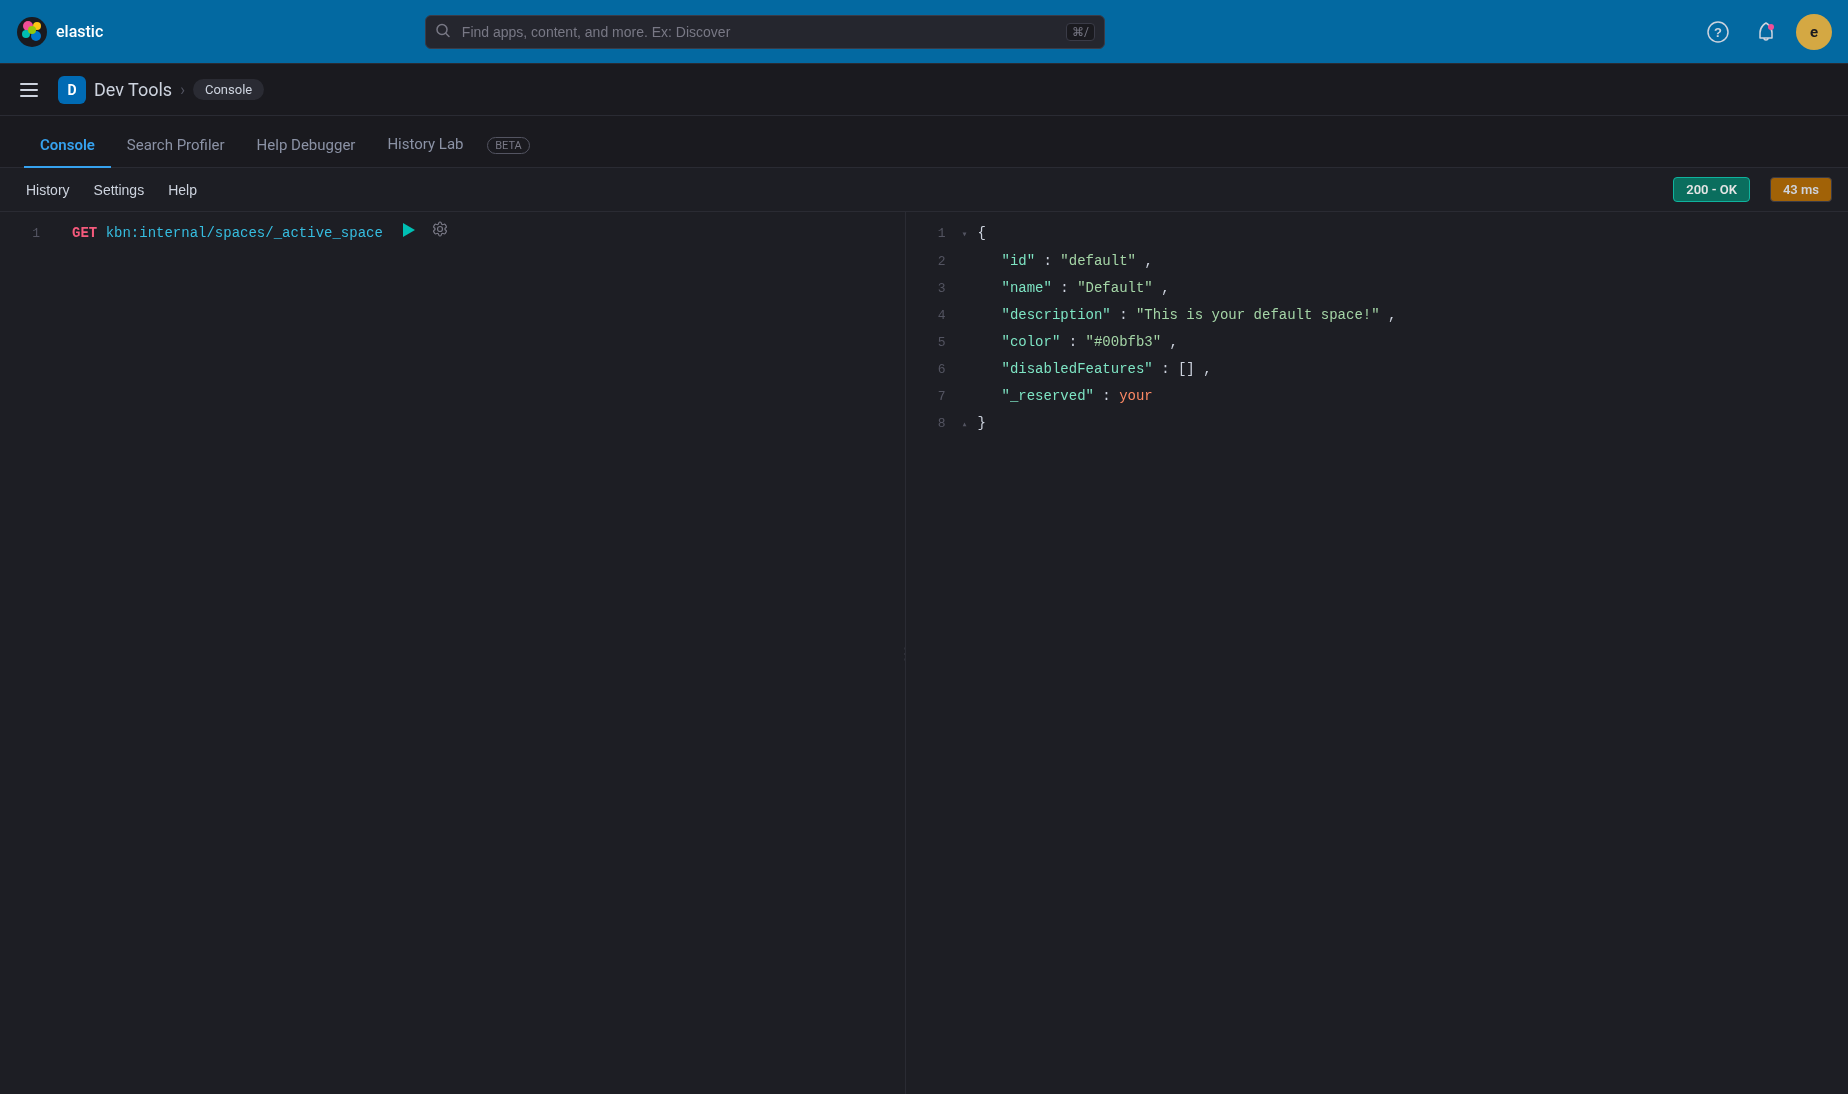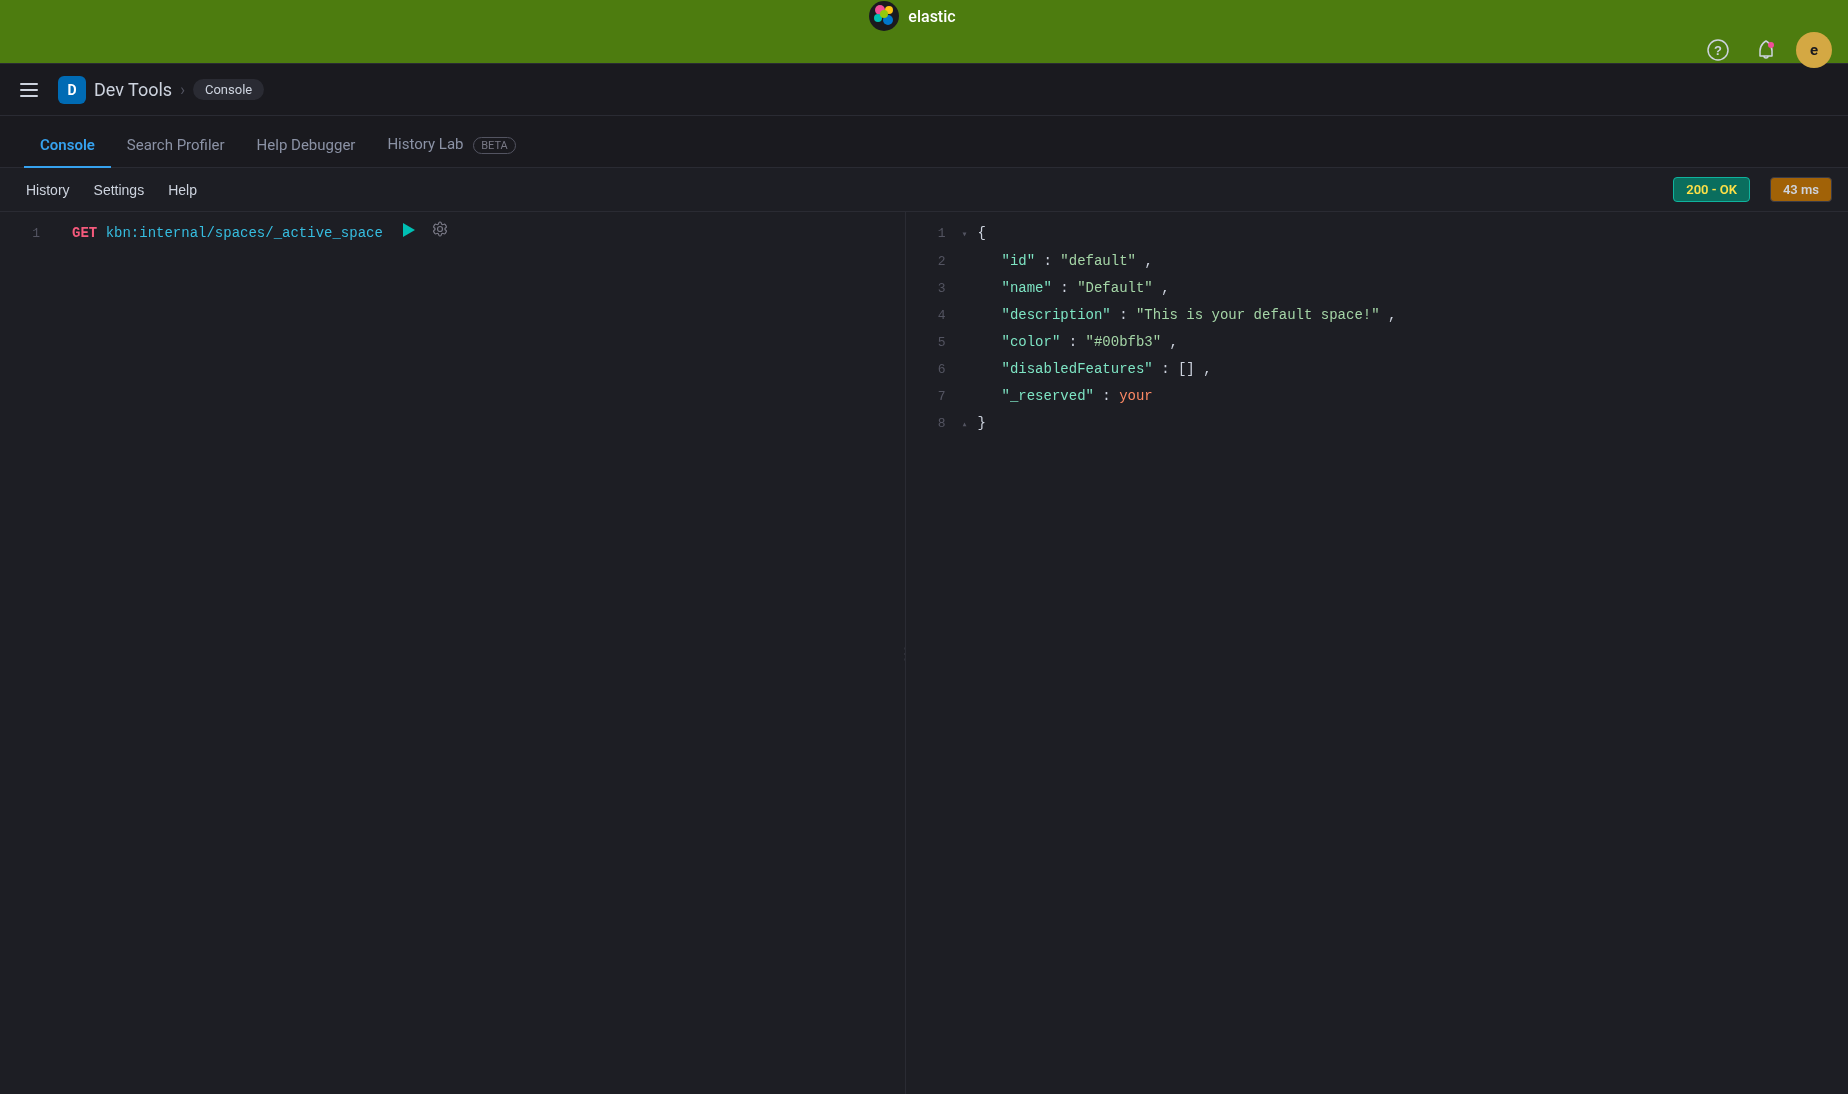--- a/index.html
+++ b/index.html
@@ -9,27 +9,26 @@
       color: #cdd3de;
       font-family: -apple-system, BlinkMacSystemFont, 'Segoe UI', Roboto, sans-serif;
       font-size: 14px;
       height: 1094px;
       width: 1848px;
       overflow: hidden;
     }
 
     
     .top-nav {
-      background: #4d7c0f;
+      background: #0369a1;
       height: 64px;
       display: flex;
       align-items: center;
       padding: 0 16px;
       border-bottom: 1px solid #2a2b33;
-      flex-direction: column;
     }
 
     .elastic-logo {
       display: flex;
       align-items: center;
       gap: 8px;
       margin-right: 24px;
     }
 
     .elastic-logo-mark {
@@ -209,21 +208,21 @@
     }
 
     .tab-beta {
       display: inline-block;
       background: #1a1a1f;
       border: 1px solid #535461;
       border-radius: 12px;
       padding: 1px 7px;
       font-size: 11px;
       color: #787885;
-      margin-left: 6px;
+      margin-left: 20px;
       vertical-align: middle;
     }
 
     
     .toolbar {
       background: #1d1e24;
       height: 44px;
       display: flex;
       align-items: center;
       padding: 0 16px;
@@ -250,21 +249,21 @@
     .toolbar-right {
       display: flex;
       align-items: center;
       gap: 8px;
     }
 
     .status-badge {
       background: #0a6e5e;
       border: 1px solid #0fb39e;
       border-radius: 4px;
-      color: #fde047;
+      color: #e5e5e5;
       font-size: 13px;
       font-weight: 600;
       padding: 4px 12px;
     }
 
     .time-badge {
       background: #a16207;
       border: 1px solid #3a3b47;
       border-radius: 4px;
       color: #cdd3de;
@@ -391,20 +390,30 @@
 
       <circle cx="12" cy="10" r="5" fill="#F04E98"></circle>
       <circle cx="21" cy="10" r="4" fill="#FEC514"></circle>
       <circle cx="10" cy="18" r="4" fill="#00BFB3"></circle>
       <circle cx="20" cy="20" r="5" fill="#0077CC"></circle>
       <circle cx="16" cy="14" r="4" fill="#93C90E"></circle>
     </svg>
     <span class="elastic-wordmark">elastic</span>
   </div>
 
+  <div class="search-bar">
+    <span class="search-icon-wrap">
+      <svg width="16" height="16" viewBox="0 0 16 16" fill="none">
+        <circle cx="7" cy="7" r="5" stroke="#787885" stroke-width="1.5"></circle>
+        <line x1="11" y1="11" x2="14" y2="14" stroke="#787885" stroke-width="1.5" stroke-linecap="round"></line>
+      </svg>
+    </span>
+    <input type="text" placeholder="Find apps, content, and more. Ex: Discover" style="">
+    <span class="search-shortcut">⌘/</span>
+  </div>
 
   <div class="nav-right">
     <button class="nav-icon-btn">
       <svg width="22" height="22" viewBox="0 0 22 22" fill="none">
         <circle cx="11" cy="11" r="10" stroke="#cdd3de" stroke-width="1.5"></circle>
         <text x="11" y="16" text-anchor="middle" fill="#cdd3de" font-size="13" font-weight="600">?</text>
       </svg>
     </button>
     <button class="nav-icon-btn">
       <svg width="22" height="22" viewBox="0 0 22 22" fill="none">

